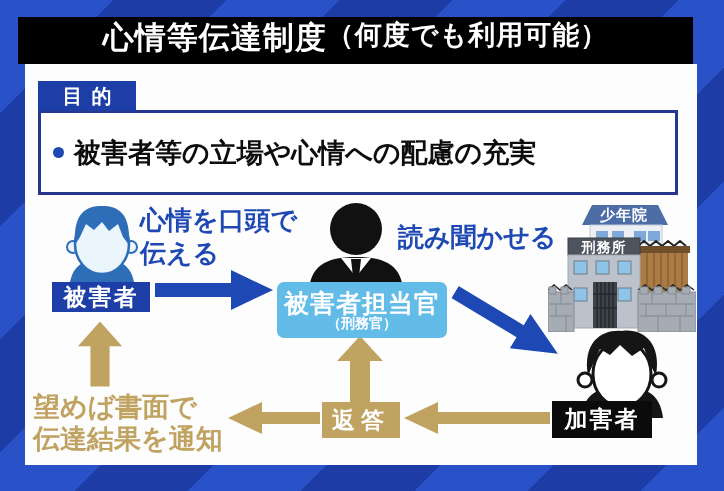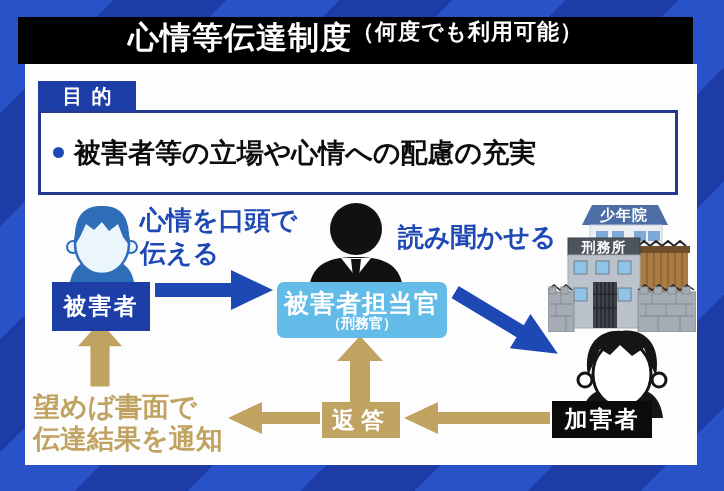--- a/index.html
+++ b/index.html
@@ -10,21 +10,21 @@
       var(--bg-blue,#2a52c8) 0 80px,
       var(--bg-blue-dark,#1d3ca6) 80px 160px);
   }
   .banner{
     position:absolute;left:18px;top:17px;width:675px;height:47px;
     background:var(--banner-bg,#000);color:#fff;
     display:flex;align-items:flex-start;justify-content:center;
     font-weight:bold;letter-spacing:1px;white-space:nowrap;
   }
   .banner .t-main{font-size:31px;}
-  .banner .t-paren{font-size:22px;}
+  .banner .t-paren{font-size:27px;}
   .panel{
     position:absolute;left:25px;top:64px;width:672px;height:401px;
     background:var(--panel-bg,#fdfdfd);
   }
   .abs{position:absolute;}
   .purpose-tab{
     left:38px;top:81px;width:98px;height:30px;z-index:3;
     background:var(--navy,#1c3ea6);color:#fff;font-size:20px;font-weight:bold;
     display:flex;align-items:center;justify-content:center;letter-spacing:9px;
     padding-left:9px;box-sizing:border-box;
@@ -34,21 +34,21 @@
     background:#fff;border:3px solid #25378f;box-sizing:border-box;
     display:flex;flex-direction:column;justify-content:center;padding-left:12px;gap:48px;
   }
   .bullet-row{display:flex;align-items:center;gap:10px;height:39px;}
   .bullet-dot{width:11px;height:11px;border-radius:50%;background:var(--blue,#1e49b4);flex:0 0 auto;}
   .bullet-text{font-size:27px;font-weight:bold;color:#0d0d0d;white-space:nowrap;}
   .label-box{
     display:flex;align-items:center;justify-content:center;
     color:#fff;font-weight:bold;z-index:2;box-sizing:border-box;white-space:nowrap;
   }
-  .lb-victim{left:52px;top:282px;width:98px;height:49px;background:var(--navy,#1c3ea6);font-size:23px;letter-spacing:2px;}
+  .lb-victim{left:52px;top:282px;width:98px;height:30px;background:var(--navy,#1c3ea6);font-size:23px;letter-spacing:2px;}
   .lb-officer{left:277px;top:282px;width:170px;height:56px;background:var(--lightblue,#63bce8);flex-direction:column;line-height:1.05;border-radius:7px;}
   .lb-officer .l1{font-size:25px;letter-spacing:1px;}
   .lb-officer .l2{font-size:14px;}
   .lb-offender{left:552px;top:401px;width:100px;height:37px;background:#0b0b0b;font-size:23px;letter-spacing:2px;}
   .lb-reply{left:322px;top:402px;width:78px;height:36px;background:var(--tan,#c0a261);font-size:23px;letter-spacing:6px;}
   .flow-text{font-weight:bold;white-space:nowrap;z-index:2;}
   .ft-blue{color:var(--blue,#1e49b4);font-size:26px;line-height:1.25;}
   .ft-convey{left:140px;top:204px;}
   .ft-read{left:398px;top:221px;}
   .ft-tan{left:33px;top:392px;color:var(--tan,#c0a261);font-size:27px;line-height:1.18;}

